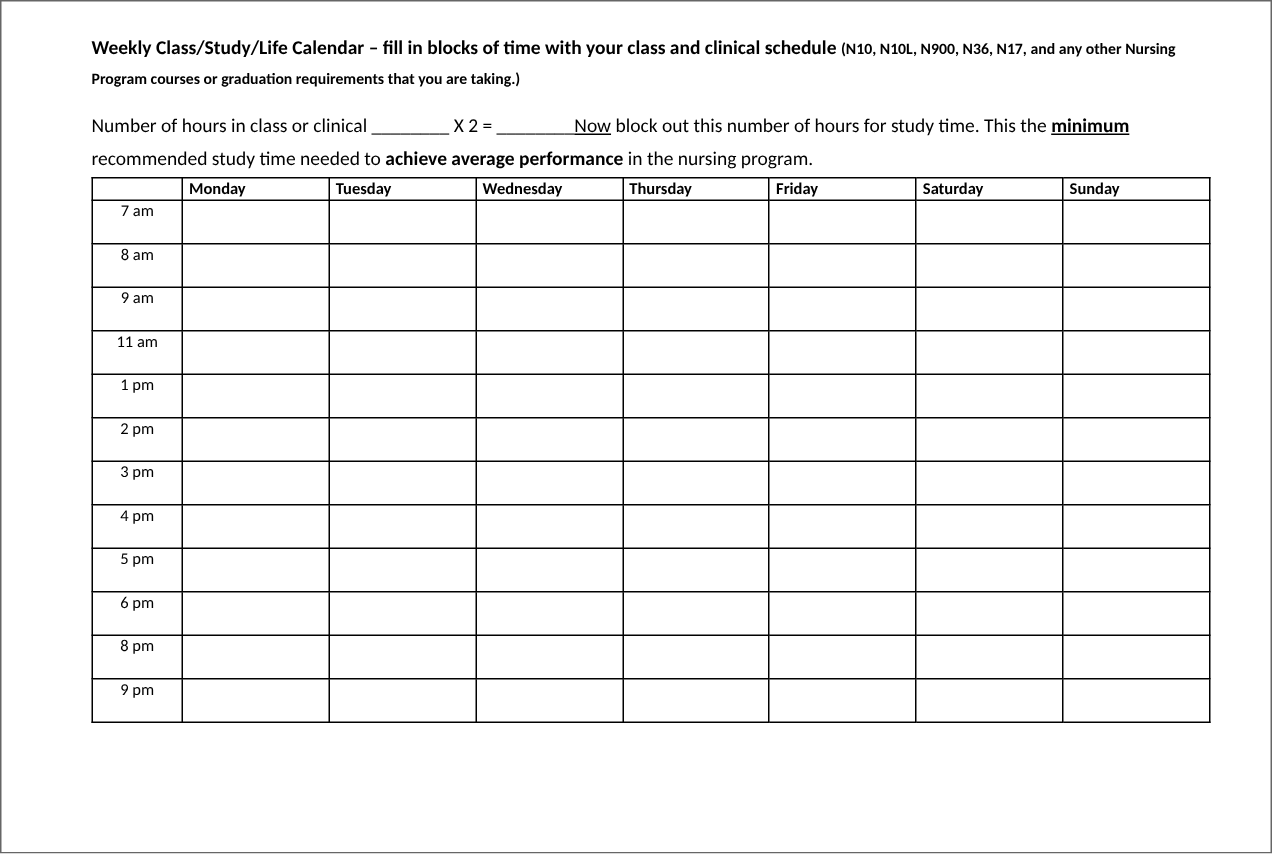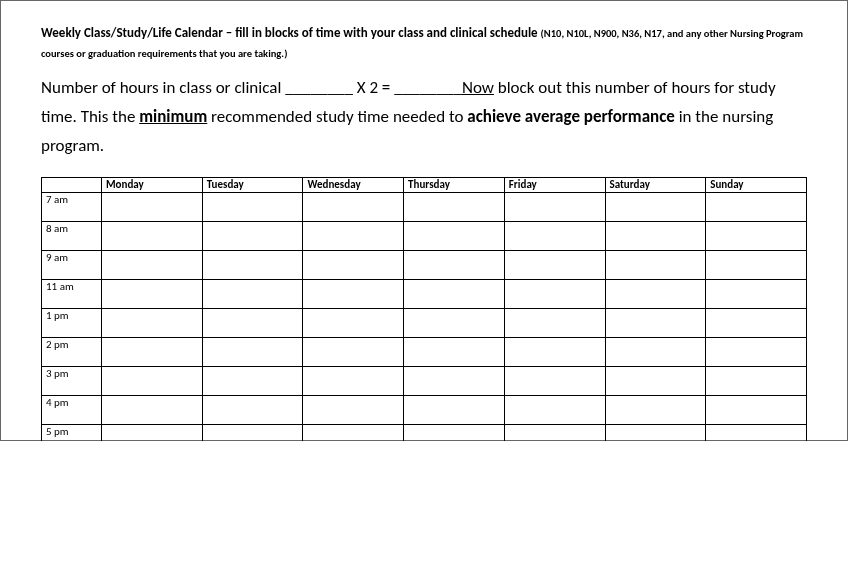--- a/index.html
+++ b/index.html
@@ -4,42 +4,42 @@
 <style>
   body {
     margin: 0;
     padding: 0;
     font-family: Calibri, Arial, sans-serif;
     background: #fff;
     color: #000;
   }
   .page {
     width: 848px;
-    height: 441px;
+    height: 569px;
     box-sizing: border-box;
-    padding: 22px 40px 15px 40px;
+    padding: 22px 40px 15px 60px;
     border: 1px solid #666;
     position: relative;
   }
   .title-line {
     font-size: 13px;
     line-height: 1.5;
     margin-bottom: 12px;
   }
   .title-bold {
     font-weight: bold;
   }
   .title-small {
     font-weight: bold;
     font-size: 10.5px;
   }
   .instruction {
-    font-size: 17px;
+    font-size: 13px;
     line-height: 1.7;
-    margin-bottom: 16px;
+    margin-bottom: 0;
   }
   .underline {
     text-decoration: underline;
   }
   .bold {
     font-weight: bold;
   }
   table.cal {
     border-collapse: collapse;
     width: 100%;
@@ -54,20 +54,21 @@
     font-weight: normal;
   }
   table.cal th {
     height: 14px;
     line-height: 14px;
     font-weight: bold;
   }
   table.cal td.time {
     height: 28px;
     line-height: 14px;
+    text-align: center;
   }
   col.timecol { width: 60px; }
   col.daycol { width: auto; }
 </style>
 </head>
 <body>
 
 <div class="page">
 
   <div class="title-line">

